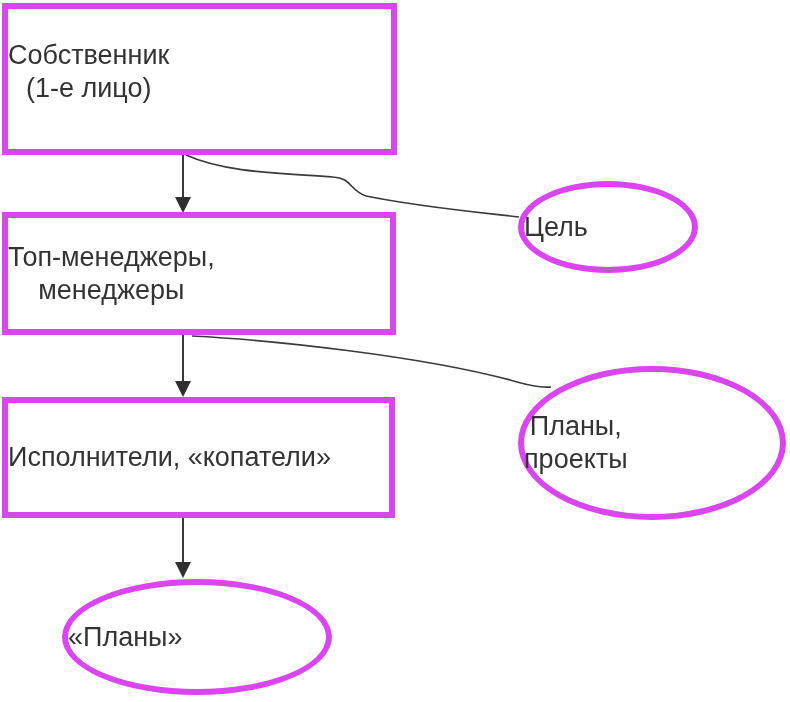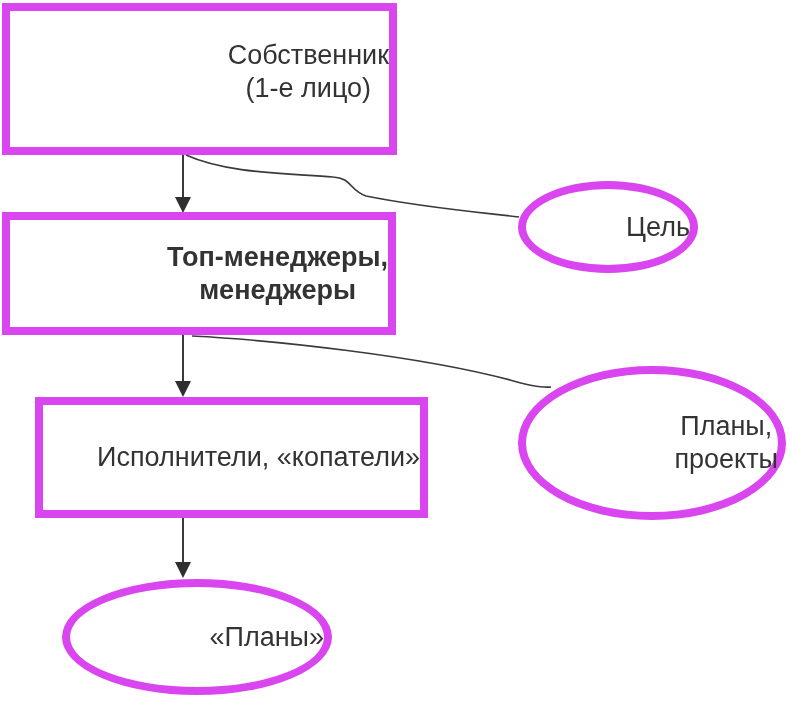--- a/index.html
+++ b/index.html
@@ -21,34 +21,34 @@
     left: 0;
     top: 0;
     width: 790px;
     height: 702px;
   }
   .node {
     position: absolute;
     box-sizing: border-box;
     display: flex;
     align-items: center;
-    justify-content: flex-end;
+    justify-content: flex-start;
     text-align: center;
-    border: 8px solid #d946ef;
+    border: 6px solid #d946ef;
     background: #ffffff;
     font-size: 27px;
     line-height: 33px;
     white-space: pre-line;
   }
   .ellipse {
     border-radius: 50%;
   }
   #node-owner     { left: 2px;   top: 3px;   width: 395px; height: 152px; padding-bottom: 14px; }
-  #node-managers  { left: 2px;   top: 212px; width: 394px; height: 123px; font-weight: bold; }
-  #node-executors { left: 2px;   top: 397px; width: 393px; height: 121px; margin-left: 33px; }
+  #node-managers  { left: 2px;   top: 212px; width: 394px; height: 123px; }
+  #node-executors { left: 2px;   top: 397px; width: 393px; height: 121px; }
   #node-goal      { left: 518px; top: 181px; width: 180px; height: 92px;  }
   #node-plans     { left: 518px; top: 366px; width: 268px; height: 154px; }
   #node-ditch     { left: 62px;  top: 579px; width: 270px; height: 116px; }
 </style>
 </head>
 <body>
 
 <div class="canvas">
 
   <svg class="connectors" viewBox="0 0 790 702" xmlns="http://www.w3.org/2000/svg">

